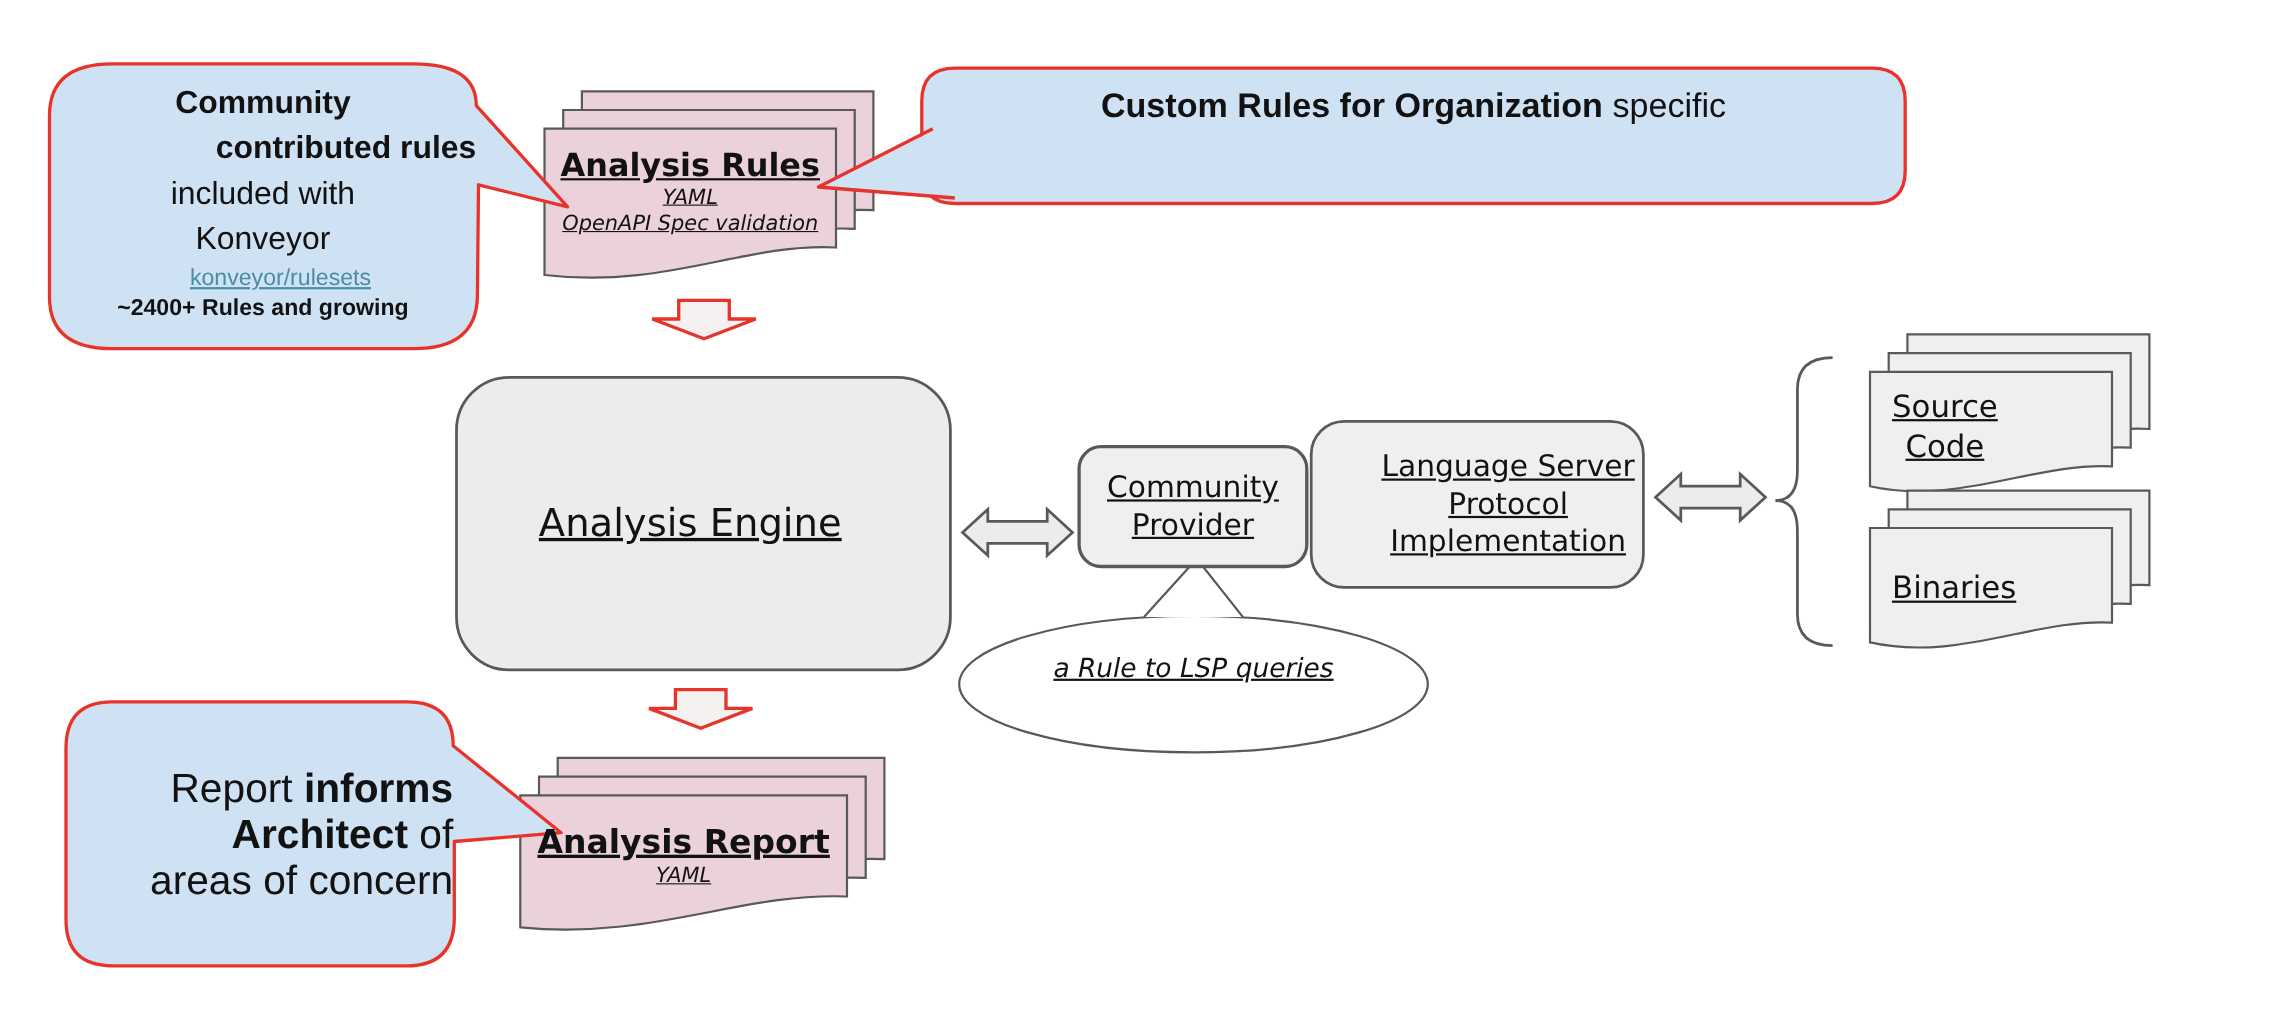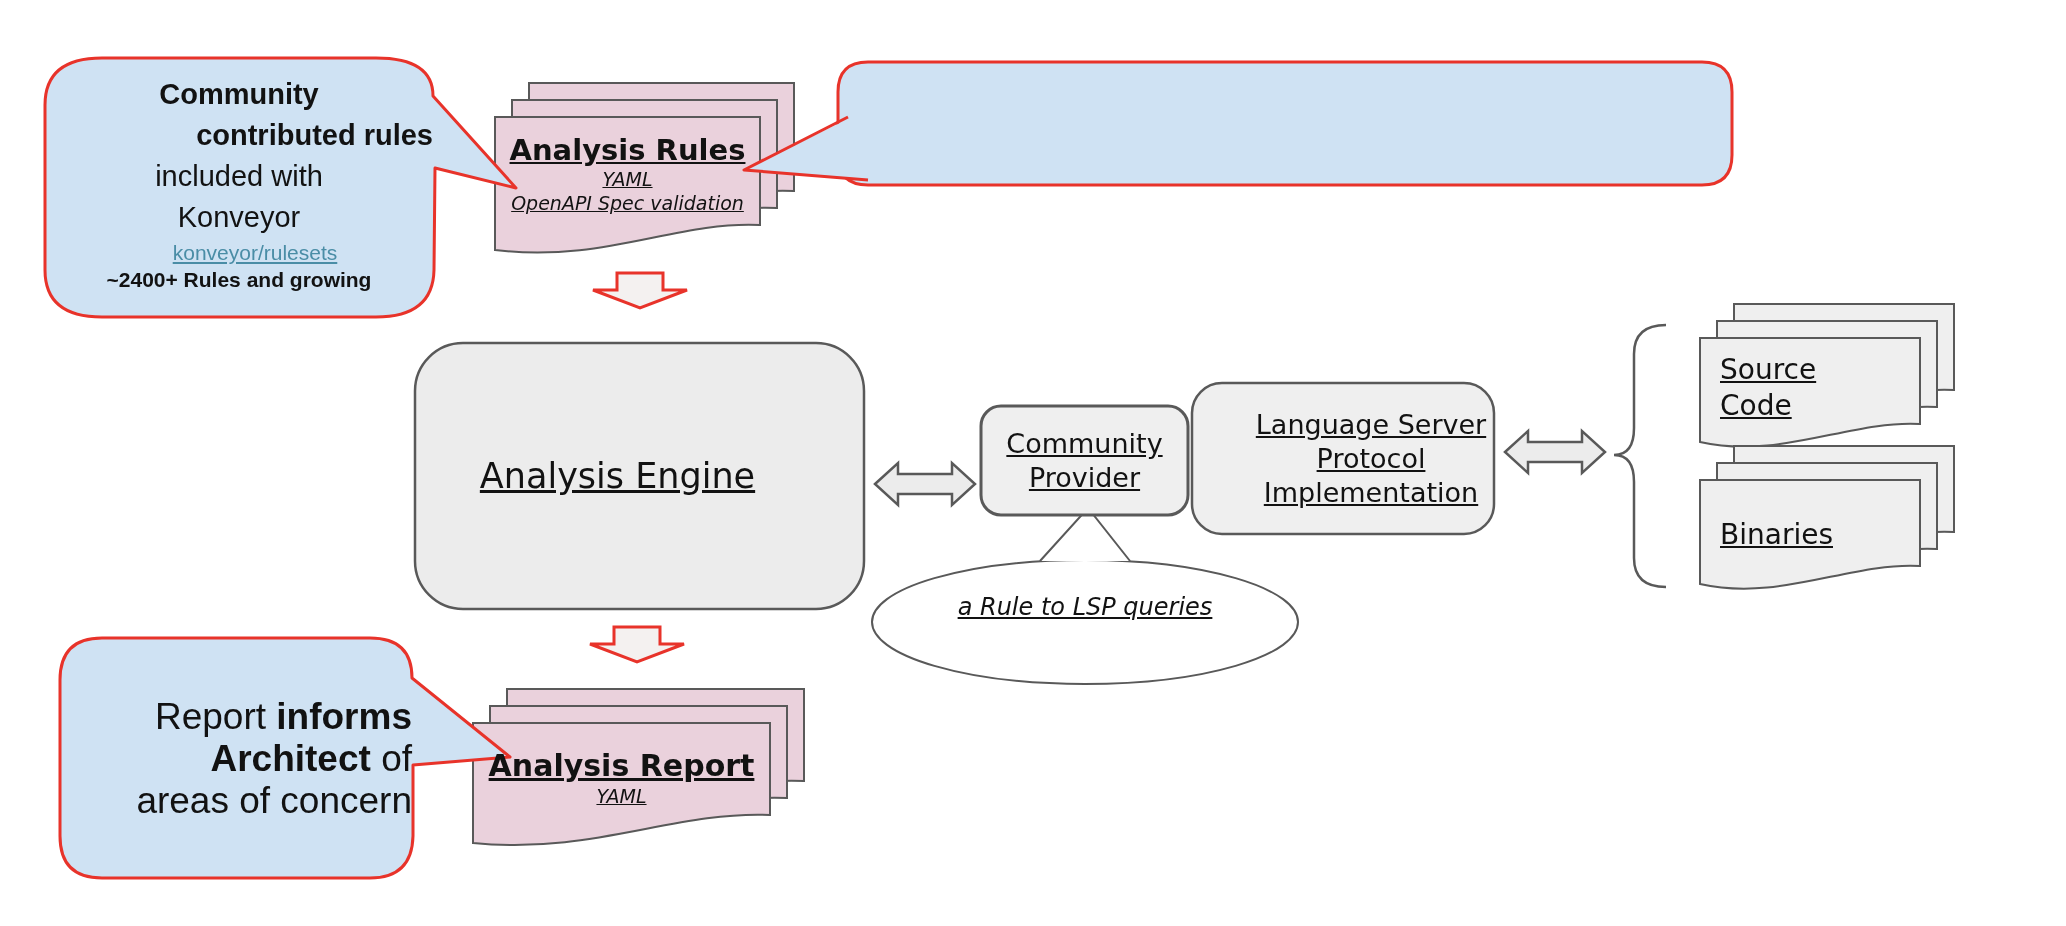--- a/index.html
+++ b/index.html
@@ -80,46 +80,49 @@
     <div class="b" style="font-size:29px;line-height:41px;text-align:right;">contributed rules</div>
     <div style="font-size:29px;line-height:41px;">included with</div>
     <div style="font-size:29px;line-height:41px;">Konveyor</div>
     <div style="font-size:21px;line-height:26px;margin-top:2px;padding-left:32px;">
       <a class="link">konveyor/rulesets</a>
     </div>
     <div class="b" style="font-size:21px;line-height:27px;">~2400+ Rules and growing</div>
   </div>
 
   <div class="txt arial center" style="left:848px;top:75px;width:874px;font-size:31px;line-height:42px;">
+    <div class="nowrap">
+      <span class="b">Custom Rules for Organization</span><span> specific</span>
+    </div>
   </div>
 
   <div class="txt open center" style="left:495px;top:133px;width:265px;">
     <div class="b nowrap" style="font-size:29px;line-height:34px;">Analysis Rules</div>
     <div class="i" style="font-size:19px;line-height:24px;">YAML</div>
     <div class="i nowrap" style="font-size:19px;line-height:24px;">OpenAPI Spec validation</div>
   </div>
 
-  <div class="txt open flexc" style="left:393px;top:343px;width:449px;height:266px;font-size:35px;">Analysis Engine</div>
+  <div class="txt open flexc" style="left:403px;top:343px;width:449px;height:266px;font-size:35px;">Analysis Engine</div>
 
   <div class="txt open flexc center" style="left:981px;top:406px;width:207px;height:109px;font-size:27px;line-height:34px;">
     <div>Community</div>
     <div>Provider</div>
   </div>
 
   <div class="txt open flexc center" style="left:1192px;top:383px;width:302px;height:151px;font-size:27px;line-height:34px;padding-left:28px;">
     <div>Language Server</div>
     <div>Protocol</div>
     <div>Implementation</div>
   </div>
 
   <div class="txt open center i" style="left:872px;top:592px;width:426px;font-size:24px;line-height:31px;">
     <div>a Rule to LSP queries</div>
   </div>
 
-  <div class="txt open" style="left:1720px;top:352px;font-size:28px;line-height:36px;">
+  <div class="txt open" style="left:1720px;top:352px;font-size:28px;line-height:36px;text-align:center;">
     <div>Source</div>
     <div>Code</div>
   </div>
 
   <div class="txt open" style="left:1720px;top:517px;font-size:28px;line-height:36px;">Binaries</div>
 
   <div class="txt open center" style="left:473px;top:748px;width:297px;">
     <div class="b nowrap" style="font-size:30px;line-height:36px;">Analysis Report</div>
     <div class="i" style="font-size:19px;line-height:24px;">YAML</div>
   </div>

